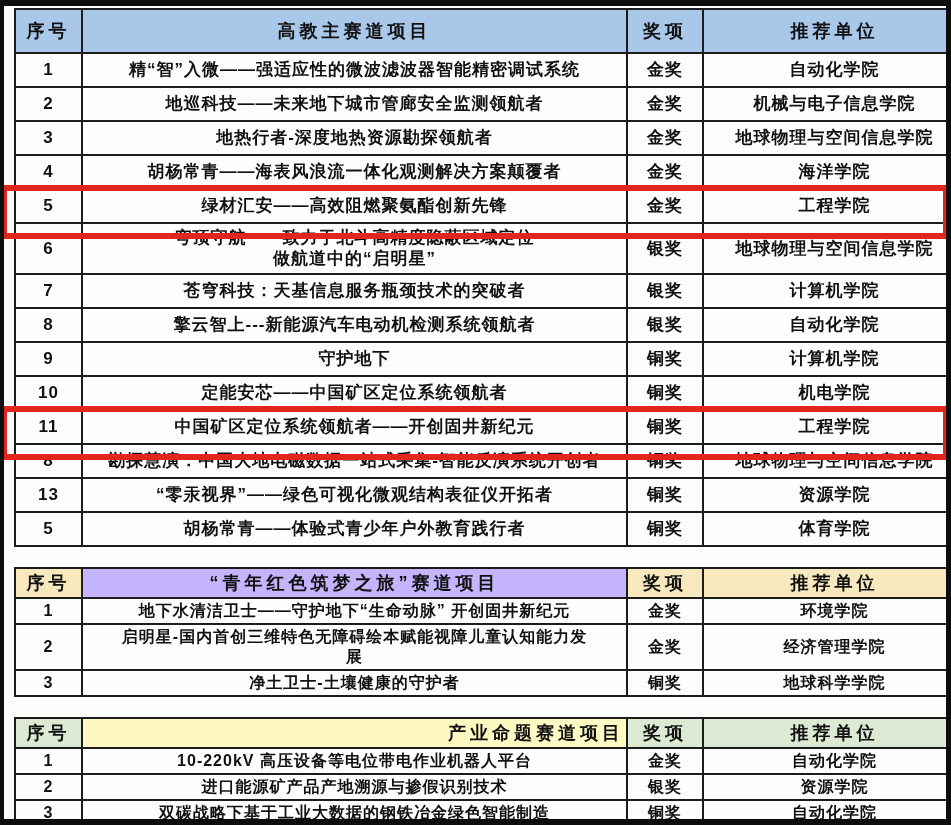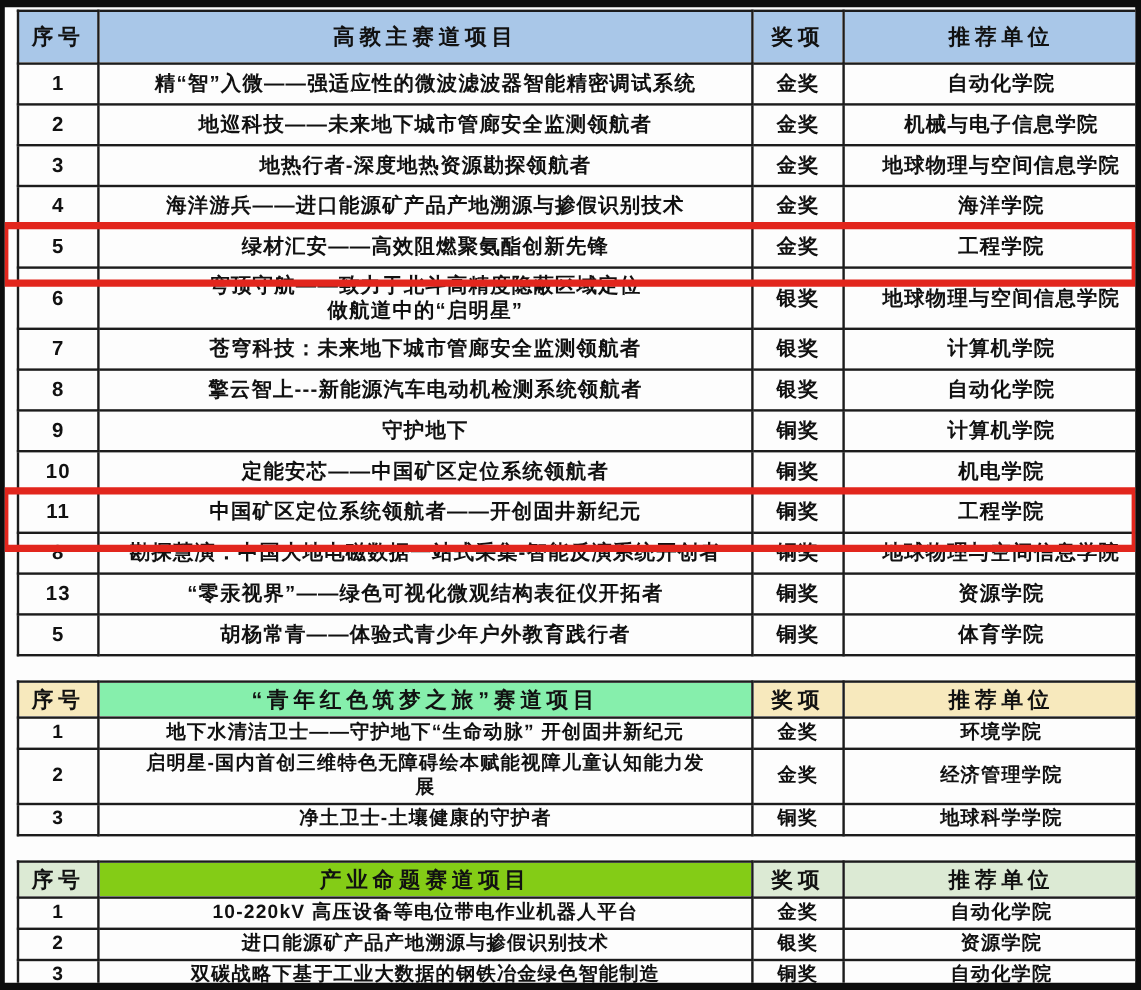--- a/index.html
+++ b/index.html
@@ -92,40 +92,40 @@
             <td class="col-unit">机械与电子信息学院</td>
           </tr>
           <tr>
             <td class="col-no">3</td>
             <td class="col-project">地热行者-深度地热资源勘探领航者</td>
             <td class="col-award">金奖</td>
             <td class="col-unit">地球物理与空间信息学院</td>
           </tr>
           <tr>
             <td class="col-no">4</td>
-            <td class="col-project">海洋游兵——进口能源矿产品产地溯源与掺假识别技术</td>
+            <td class="col-project">胡杨常青——海表风浪流一体化观测解决方案颠覆者</td>
             <td class="col-award">金奖</td>
             <td class="col-unit">海洋学院</td>
           </tr>
           <tr>
             <td class="col-no">5</td>
             <td class="col-project">绿材汇安——高效阻燃聚氨酯创新先锋</td>
             <td class="col-award">金奖</td>
             <td class="col-unit">工程学院</td>
           </tr>
           <tr>
             <td class="col-no">6</td>
             <td class="col-project">穹顶守航——致力于北斗高精度隐蔽区域定位
 做航道中的“启明星”</td>
             <td class="col-award">银奖</td>
             <td class="col-unit">地球物理与空间信息学院</td>
           </tr>
           <tr>
             <td class="col-no">7</td>
-            <td class="col-project">苍穹科技：未来地下城市管廊安全监测领航者</td>
+            <td class="col-project">苍穹科技：天基信息服务瓶颈技术的突破者</td>
             <td class="col-award">银奖</td>
             <td class="col-unit">计算机学院</td>
           </tr>
           <tr>
             <td class="col-no">8</td>
             <td class="col-project">擎云智上---新能源汽车电动机检测系统领航者</td>
             <td class="col-award">银奖</td>
             <td class="col-unit">自动化学院</td>
           </tr>
           <tr>
@@ -164,21 +164,21 @@
             <td class="col-award">铜奖</td>
             <td class="col-unit">体育学院</td>
           </tr>
         </tbody>
       </table>
     <div class="spacer"></div>
     <table class="tbl t1">
         <thead>
           <tr>
             <th class="col-no" style="background: rgb(247, 233, 189);">序号</th>
-            <th class="col-project" style="background: #86efac;">“青年红色筑梦之旅”赛道项目</th>
+            <th class="col-project" style="background: #c4b5fd;">“青年红色筑梦之旅”赛道项目</th>
             <th class="col-award" style="background: rgb(247, 233, 189);">奖项</th>
             <th class="col-unit" style="background: rgb(247, 233, 189);">推荐单位</th>
           </tr>
         </thead>
         <tbody>
           <tr>
             <td class="col-no">1</td>
             <td class="col-project">地下水清洁卫士——守护地下“生命动脉” 开创固井新纪元</td>
             <td class="col-award">金奖</td>
             <td class="col-unit">环境学院</td>
@@ -196,21 +196,21 @@
             <td class="col-award">铜奖</td>
             <td class="col-unit">地球科学学院</td>
           </tr>
         </tbody>
       </table>
     <div class="spacer"></div>
     <table class="tbl t2">
         <thead>
           <tr>
             <th class="col-no" style="background: rgb(220, 234, 212);">序号</th>
-            <th class="col-project" style="background: #84cc16;">产业命题赛道项目</th>
+            <th class="col-project" style="background: #fef9c3; text-align: right;">产业命题赛道项目</th>
             <th class="col-award" style="background: rgb(220, 234, 212);">奖项</th>
             <th class="col-unit" style="background: rgb(220, 234, 212);">推荐单位</th>
           </tr>
         </thead>
         <tbody>
           <tr>
             <td class="col-no">1</td>
             <td class="col-project">10-220kV 高压设备等电位带电作业机器人平台</td>
             <td class="col-award">金奖</td>
             <td class="col-unit">自动化学院</td>

